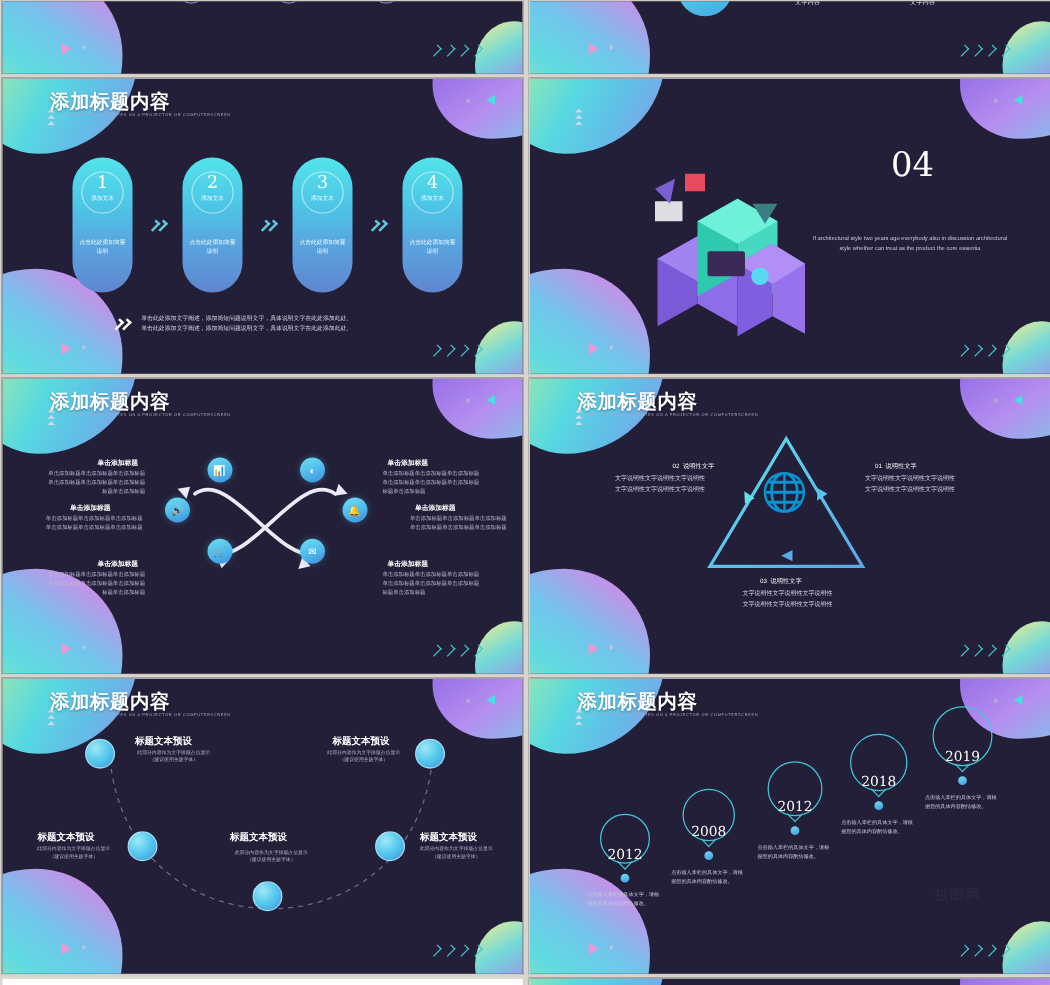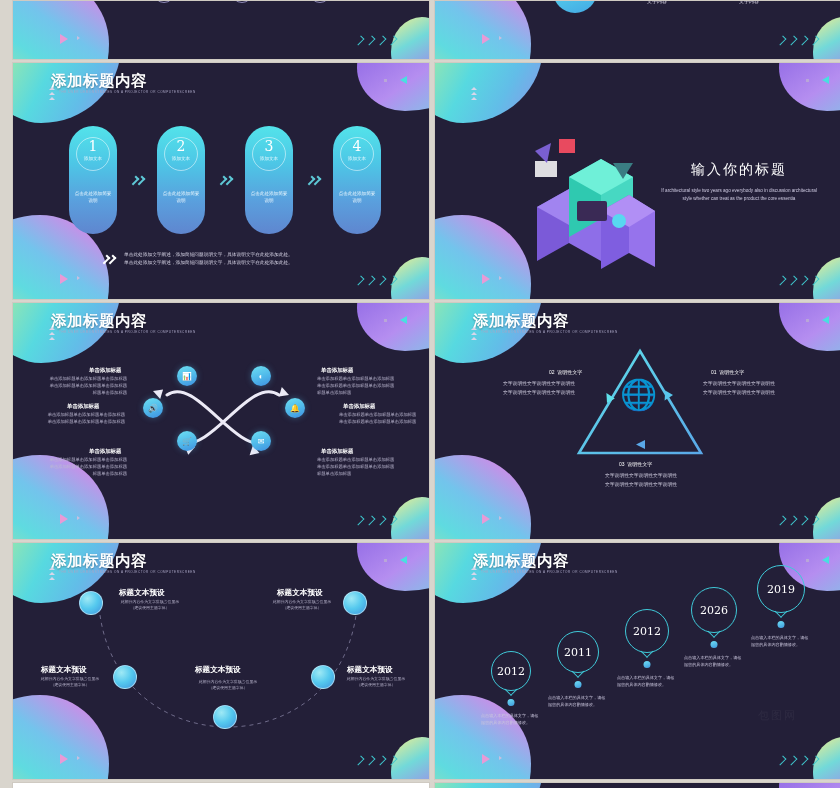--- a/index.html
+++ b/index.html
@@ -9,21 +9,21 @@
     font-family:"Liberation Sans", sans-serif;
   }
   .grid {
     position:relative;
     width:840px; height:788px;
     display:grid;
     grid-template-columns: 418px 418px;
     grid-template-rows: 60px 238px 238px 238px 30px;
     column-gap:4px;
     row-gap:2px;
-    padding-left:12px;
+    padding-left:1px;
   }
   .slide {
     position:relative;
     overflow:hidden;
     background:#231f38;
     border:1px solid #cfcac2;
   }
   .inner {
     position:absolute; left:0; top:0;
     width:418px; height:238px;
@@ -201,21 +201,21 @@
     border:1px solid rgba(255,255,255,.45);
   }
   .a-h { position:absolute; font-family:"DejaVu Serif",serif; font-weight:700; font-size:7.6px; color:#fff; }
   .a-b { position:absolute; font-size:3.9px; color:#b9b5cd; line-height:1.5; width:62px; }
 
   
   .bal { position:absolute; }
   .bal .cir {
     width:100%; aspect-ratio:1/1; border-radius:50%;
     border:1.4px solid #3fc9d8;
-    display:flex;align-items:center;justify-content:center;
+    display:flex;align-items:flex-end;justify-content:center;
   }
   .bal .yr { font-family:"DejaVu Serif",serif; font-size:11px; color:#fff; }
   .bal .tail {
     position:absolute; left:50%; transform:translateX(-50%) rotate(45deg);
     width:9px;height:9px;
     border-right:1.4px solid #3fc9d8; border-bottom:1.4px solid #3fc9d8;
   }
   .bal .dot {
     position:absolute; left:50%; transform:translateX(-50%);
     width:7px;height:7px;border-radius:50%;
@@ -371,21 +371,21 @@
         <polygon points="122,80 148,96 148,152 122,138" fill="#9673ec"></polygon>
         <polygon points="94,96 122,80 148,96 122,112" fill="#b18ff5"></polygon>
         <rect x="52" y="24" width="16" height="14" fill="#e84a5f"></rect>
         <rect x="28" y="46" width="22" height="16" fill="#ffffff" opacity=".85"></rect>
         <rect x="70" y="86" width="30" height="20" rx="2" fill="#3a2a55"></rect>
         <circle cx="112" cy="106" r="7" fill="#58d8f0"></circle>
         <polygon points="28,36 44,28 40,48" fill="#7a5fd0"></polygon>
         <polygon points="106,48 126,48 116,64" fill="#3a7d83"></polygon>
       </svg>
 
-      <div class="cover-t">输入你的标题</div>
+      <div class="cover-num">04</div>
       <div class="cover-p">If architectural style two years ago everybody also in discussion architectural style whether can treat as the product the core essentia</div>
 
       <div class="f-play"></div>
       <div class="f-dot"></div>
       <div class="f-arrows">
           <b></b>
           <b></b>
           <b></b>
           <b></b>
         </div>
@@ -578,39 +578,39 @@
         <div class="cir">
             <span class="yr">2012</span>
           </div>
         <div class="tail" style="top:34px"></div>
         <div class="dot" style="top:48px"></div>
         <div class="tx" style="top:62px">点击输入本栏的具体文字，请根据您的具体内容酌情修改。</div>
       </div>
 
       <div class="bal" style="left:122px;top:88px;width:42px">
         <div class="cir">
-            <span class="yr">2011</span>
+            <span class="yr">2008</span>
           </div>
         <div class="tail" style="top:36px"></div>
         <div class="dot" style="top:50px"></div>
         <div class="tx" style="top:64px">点击输入本栏的具体文字，请根据您的具体内容酌情修改。</div>
       </div>
 
       <div class="bal" style="left:190px;top:66px;width:44px">
         <div class="cir">
             <span class="yr">2012</span>
           </div>
         <div class="tail" style="top:38px"></div>
         <div class="dot" style="top:52px"></div>
         <div class="tx" style="top:66px">点击输入本栏的具体文字，请根据您的具体内容酌情修改。</div>
       </div>
 
       <div class="bal" style="left:256px;top:44px;width:46px">
         <div class="cir">
-            <span class="yr">2026</span>
+            <span class="yr">2018</span>
           </div>
         <div class="tail" style="top:40px"></div>
         <div class="dot" style="top:54px"></div>
         <div class="tx" style="top:68px">点击输入本栏的具体文字，请根据您的具体内容酌情修改。</div>
       </div>
 
       <div class="bal" style="left:322px;top:22px;width:48px">
         <div class="cir">
             <span class="yr">2019</span>
           </div>

